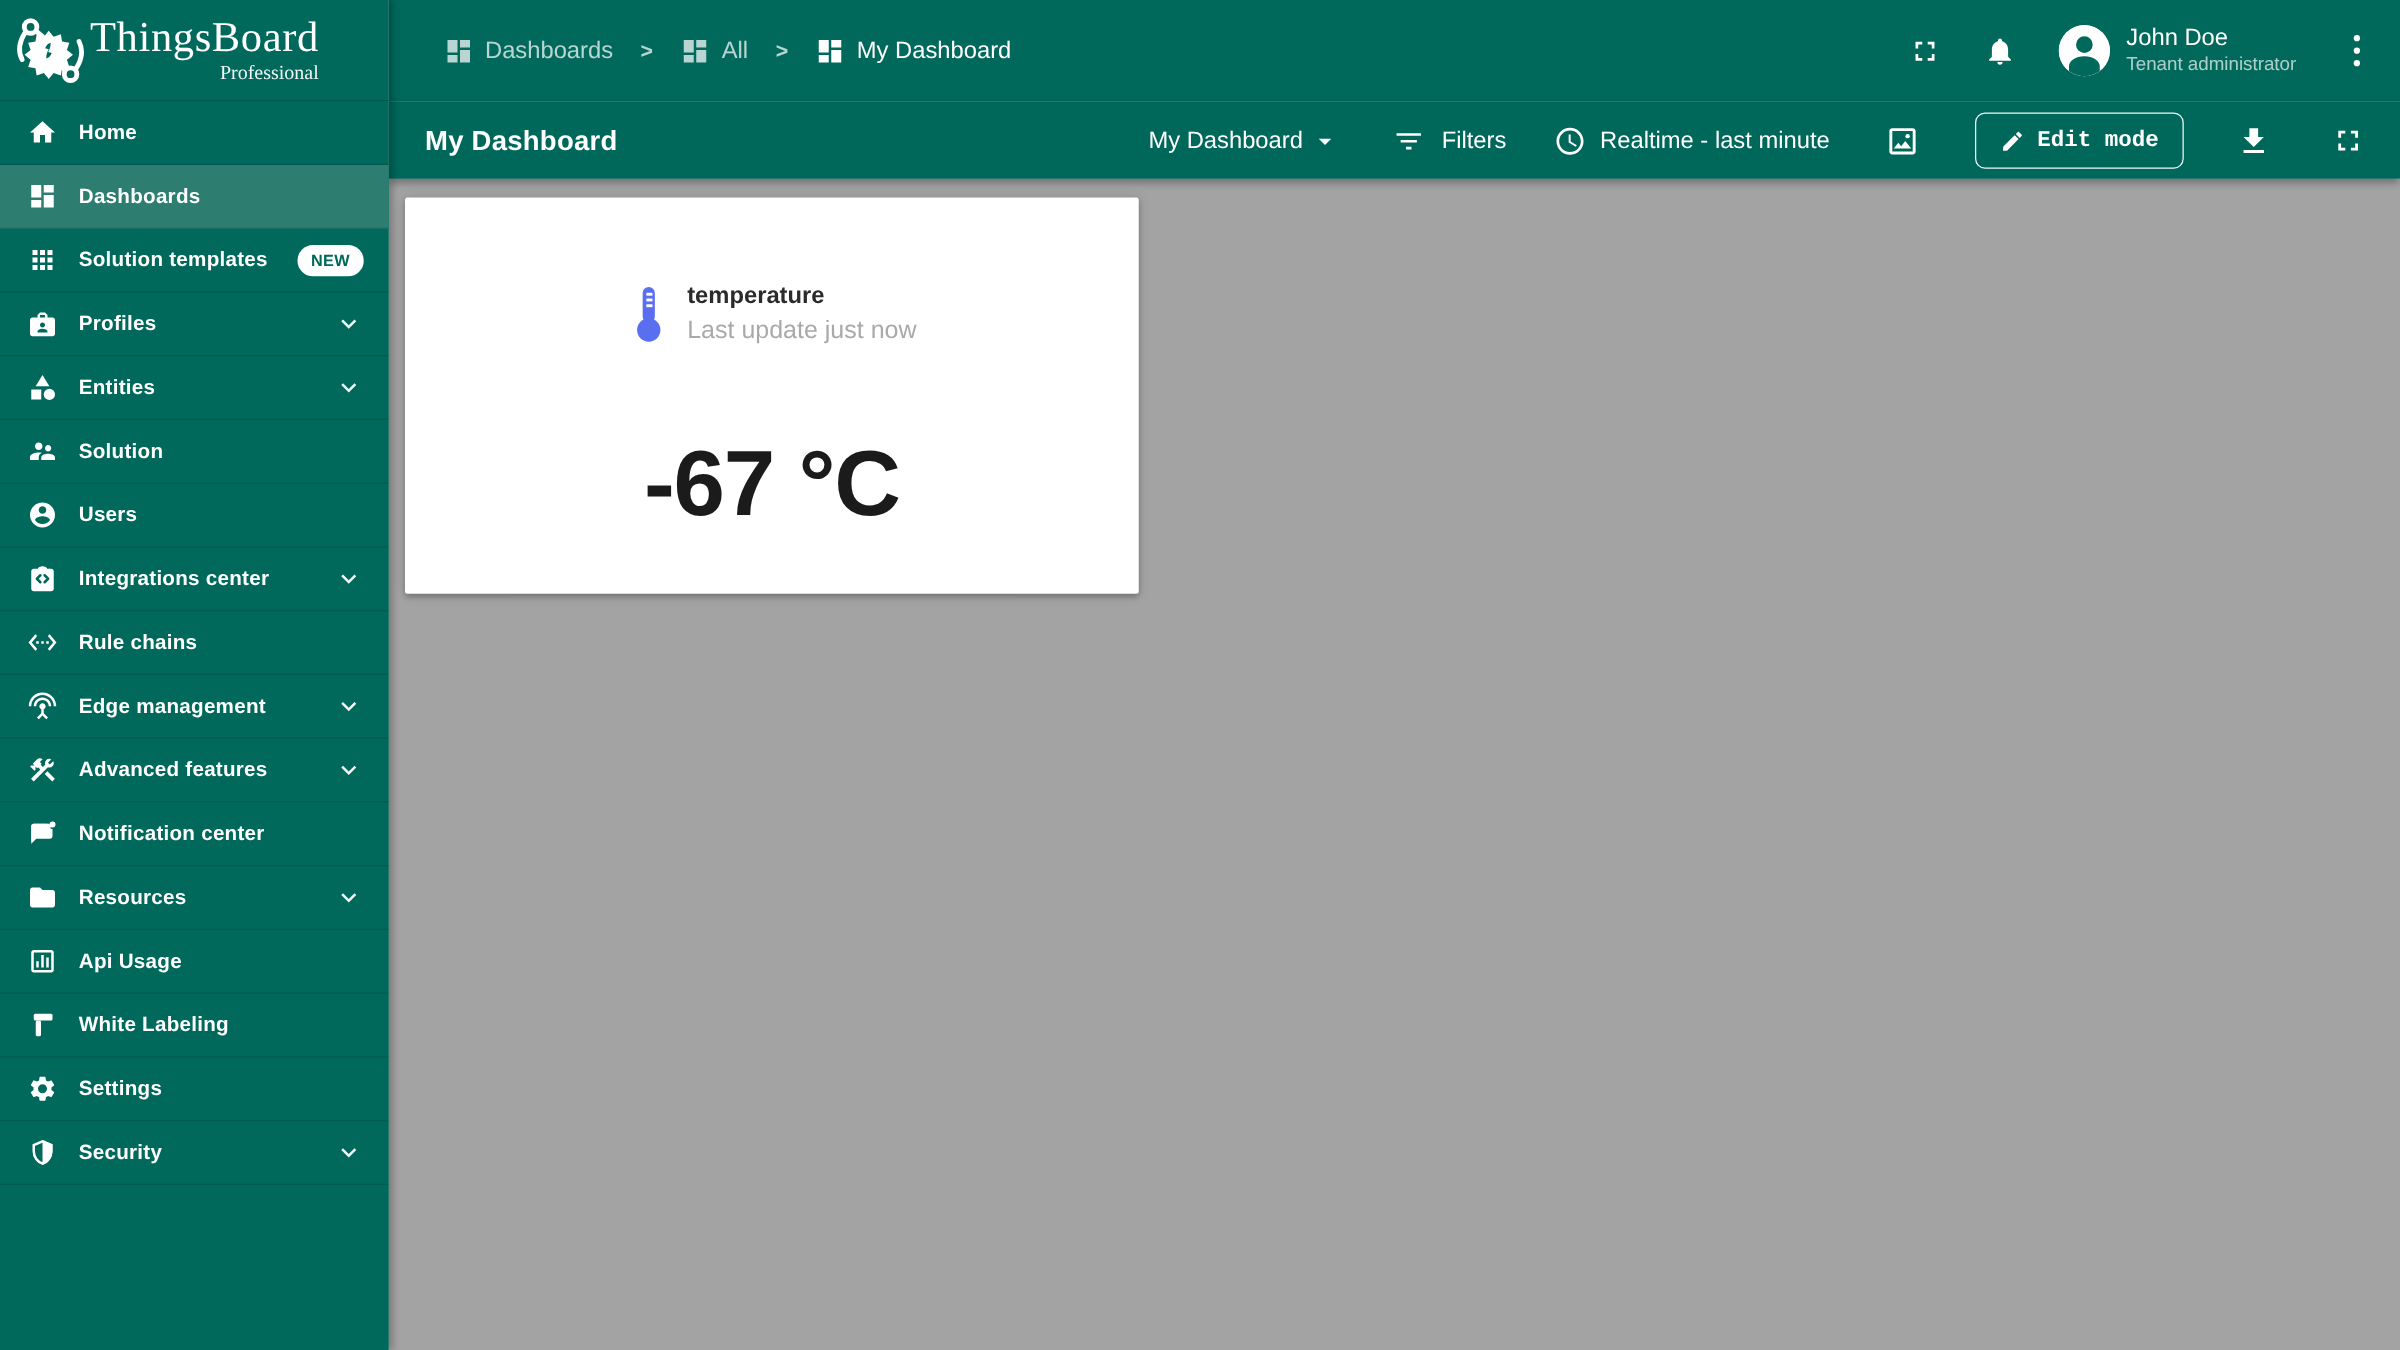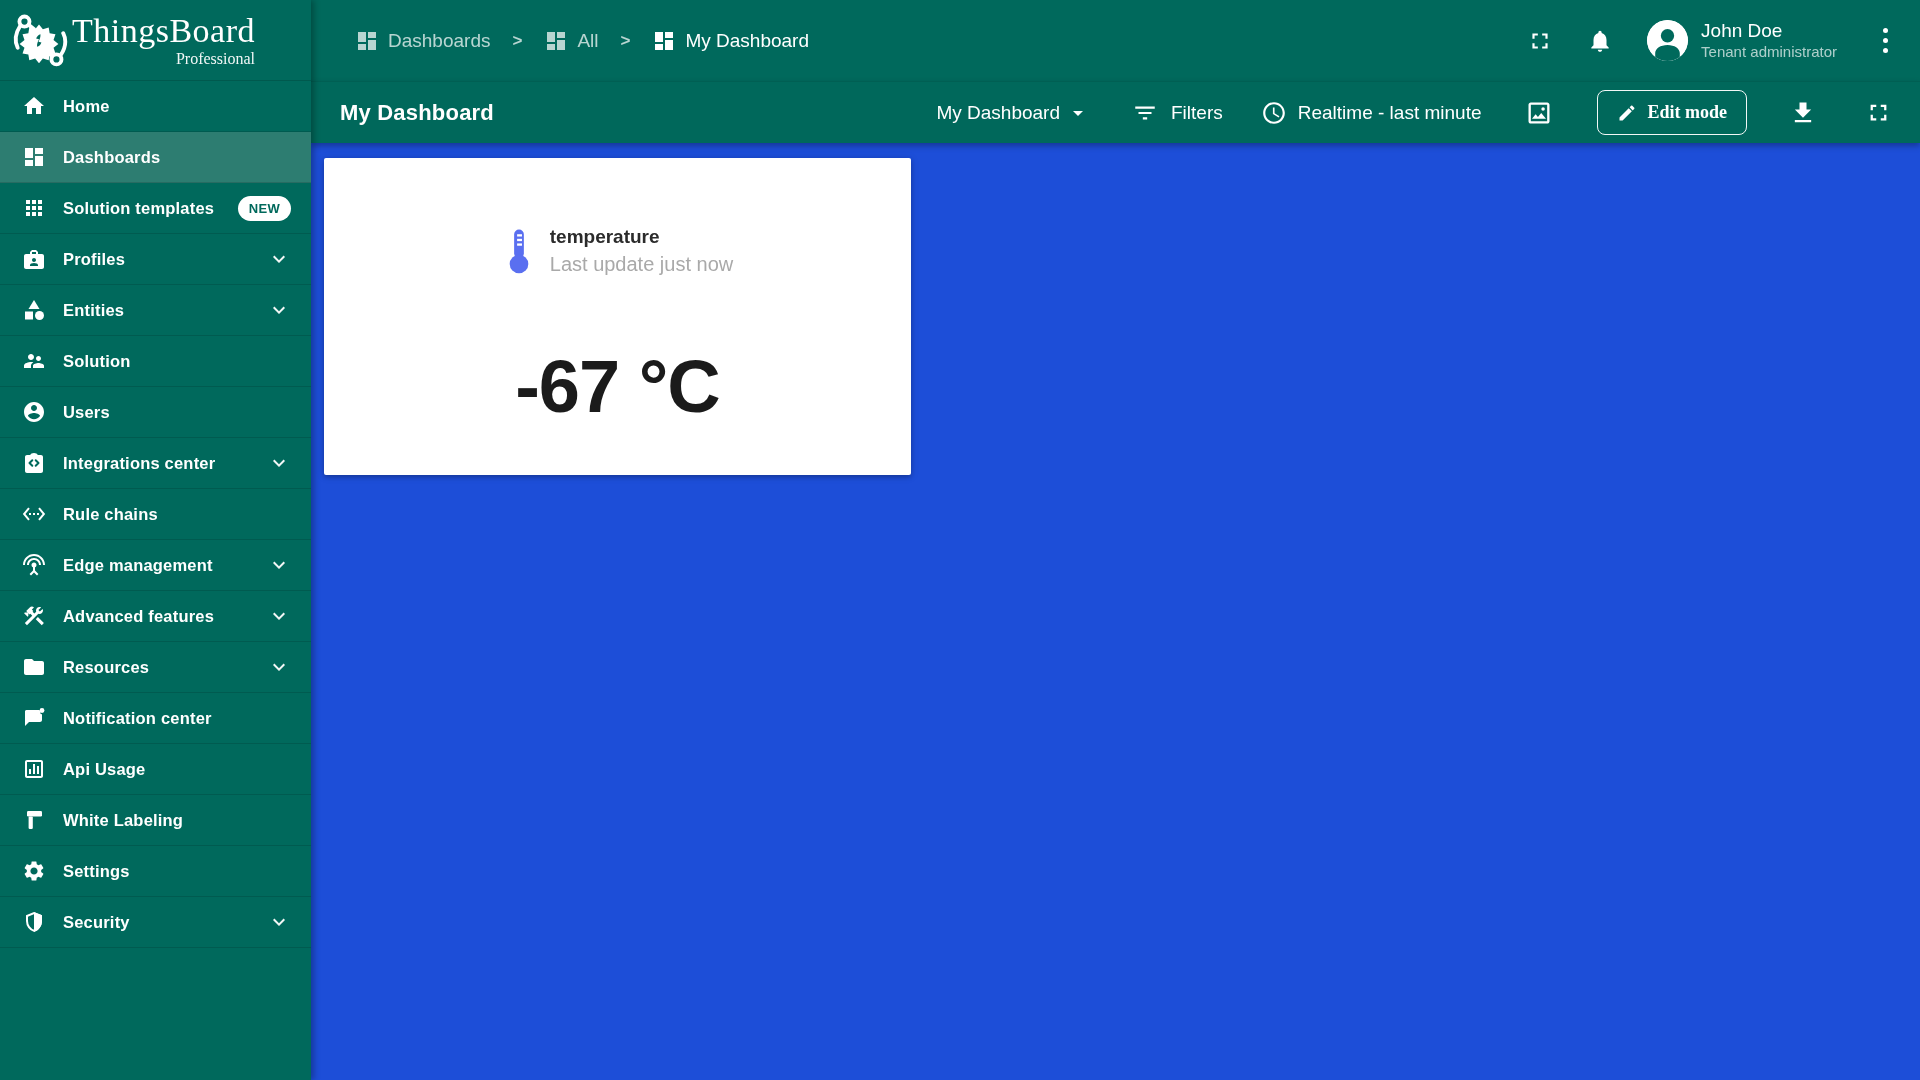--- a/index.html
+++ b/index.html
@@ -90,30 +90,30 @@
   .dash-select svg { width:24px; height:24px; margin-left:6px; }
   .filters-btn { margin-right:38px; }
   .filters-btn svg { margin-right:13px; }
   .tw-btn { margin-right:44px; }
   .tw-btn svg { margin-right:11px; }
   .img-btn { margin-right:44px; }
   .img-btn svg { width:28px; height:28px; }
   .edit-btn {
     display:flex; align-items:center; background:none; color:#fff; cursor:pointer;
     border:1.6px solid rgba(255,255,255,.95); border-radius:8px;
-    height:45px; padding:0 19px; font-size:18px; font-weight:700; font-family:Liberation Serif, serif;
+    height:45px; padding:0 19px; font-size:18px; font-weight:700; font-family:Liberation Mono, monospace;
     margin-right:42px;
   }
   .edit-btn svg { width:20px; height:20px; margin-right:10px; }
   .dl-btn { margin-right:48px; }
   .dl-btn svg { width:28px; height:28px; }
   .fs-btn svg { width:27px; height:27px; }
 
   
-  .content { flex:1; background:#1d4ed8; position:relative; overflow:hidden;padding-left:48px; }
+  .content { flex:1; background:#a3a3a3; position:relative; overflow:hidden;padding-left:48px; }
   .widget-card {
     position:absolute; left:13px; top:15px; width:587px; height:317px;
     background:#fff; border-radius:2px;
     box-shadow:0 2px 4px rgba(0,0,0,.22), 0 1px 10px rgba(0,0,0,.12);
     display:flex; flex-direction:column; align-items:center;
   }
   .widget-head { display:flex; align-items:center; margin-top:68px; }
   .thermo { width:34px; height:46px; margin-right:14px; flex:0 0 auto; }
   .widget-titles { line-height:1.2; }
   .widget-title { font-size:19px; font-weight:700; color:#2b2b2b; }
@@ -268,39 +268,39 @@
         <span class="nav-label">Advanced features</span>
         <span class="nav-spacer"></span>
         <svg class="chevron" viewBox="0 0 24 24" fill="#fff">
             <path d="M16.59 8.59L12 13.17 7.41 8.59 6 10l6 6 6-6z"></path>
           </svg>
       </div>
 
       <div class="nav-item">
         <span class="nav-icon">
             <svg viewBox="0 0 24 24" fill="#fff">
-              <path d="M10 4H4c-1.1 0-1.99.9-1.99 2L2 18c0 1.1.9 2 2 2h16c1.1 0 2-.9 2-2V8c0-1.1-.9-2-2-2h-8l-2-2z"></path>
-            </svg>
-          </span>
-        <span class="nav-label">Resources</span>
-        <span class="nav-spacer"></span>
-        <svg class="chevron" viewBox="0 0 24 24" fill="#fff">
-            <path d="M16.59 8.59L12 13.17 7.41 8.59 6 10l6 6 6-6z"></path>
-          </svg>
-      </div>
-
-      <div class="nav-item">
-        <span class="nav-icon">
-            <svg viewBox="0 0 24 24" fill="#fff">
               <path d="M17.5 4c.17.72.52 1.37 1 1.9V14c0 .55-.45 1-1 1H6l-3 3V6c0-1.1.9-2 2-2h12.5z"></path>
               <path d="M16 4H5c-1.1 0-2 .9-2 2v14l4-4h11c1.1 0 2-.9 2-2V8.24A4 4 0 0 1 16 4z"></path>
               <circle cx="20" cy="4.5" r="2.4"></circle>
             </svg>
           </span>
         <span class="nav-label">Notification center</span>
+      </div>
+
+      <div class="nav-item">
+        <span class="nav-icon">
+            <svg viewBox="0 0 24 24" fill="#fff">
+              <path d="M10 4H4c-1.1 0-1.99.9-1.99 2L2 18c0 1.1.9 2 2 2h16c1.1 0 2-.9 2-2V8c0-1.1-.9-2-2-2h-8l-2-2z"></path>
+            </svg>
+          </span>
+        <span class="nav-label">Resources</span>
+        <span class="nav-spacer"></span>
+        <svg class="chevron" viewBox="0 0 24 24" fill="#fff">
+            <path d="M16.59 8.59L12 13.17 7.41 8.59 6 10l6 6 6-6z"></path>
+          </svg>
       </div>
 
       <div class="nav-item">
         <span class="nav-icon">
             <svg viewBox="0 0 24 24" fill="#fff">
               <path d="M19 3H5c-1.1 0-2 .9-2 2v14c0 1.1.9 2 2 2h14c1.1 0 2-.9 2-2V5c0-1.1-.9-2-2-2zm0 16H5V5h14v14zM9 17H7v-5h2v5zm4 0h-2V7h2v10zm4 0h-2v-8h2v8z"></path>
             </svg>
           </span>
         <span class="nav-label">Api Usage</span>
       </div>

